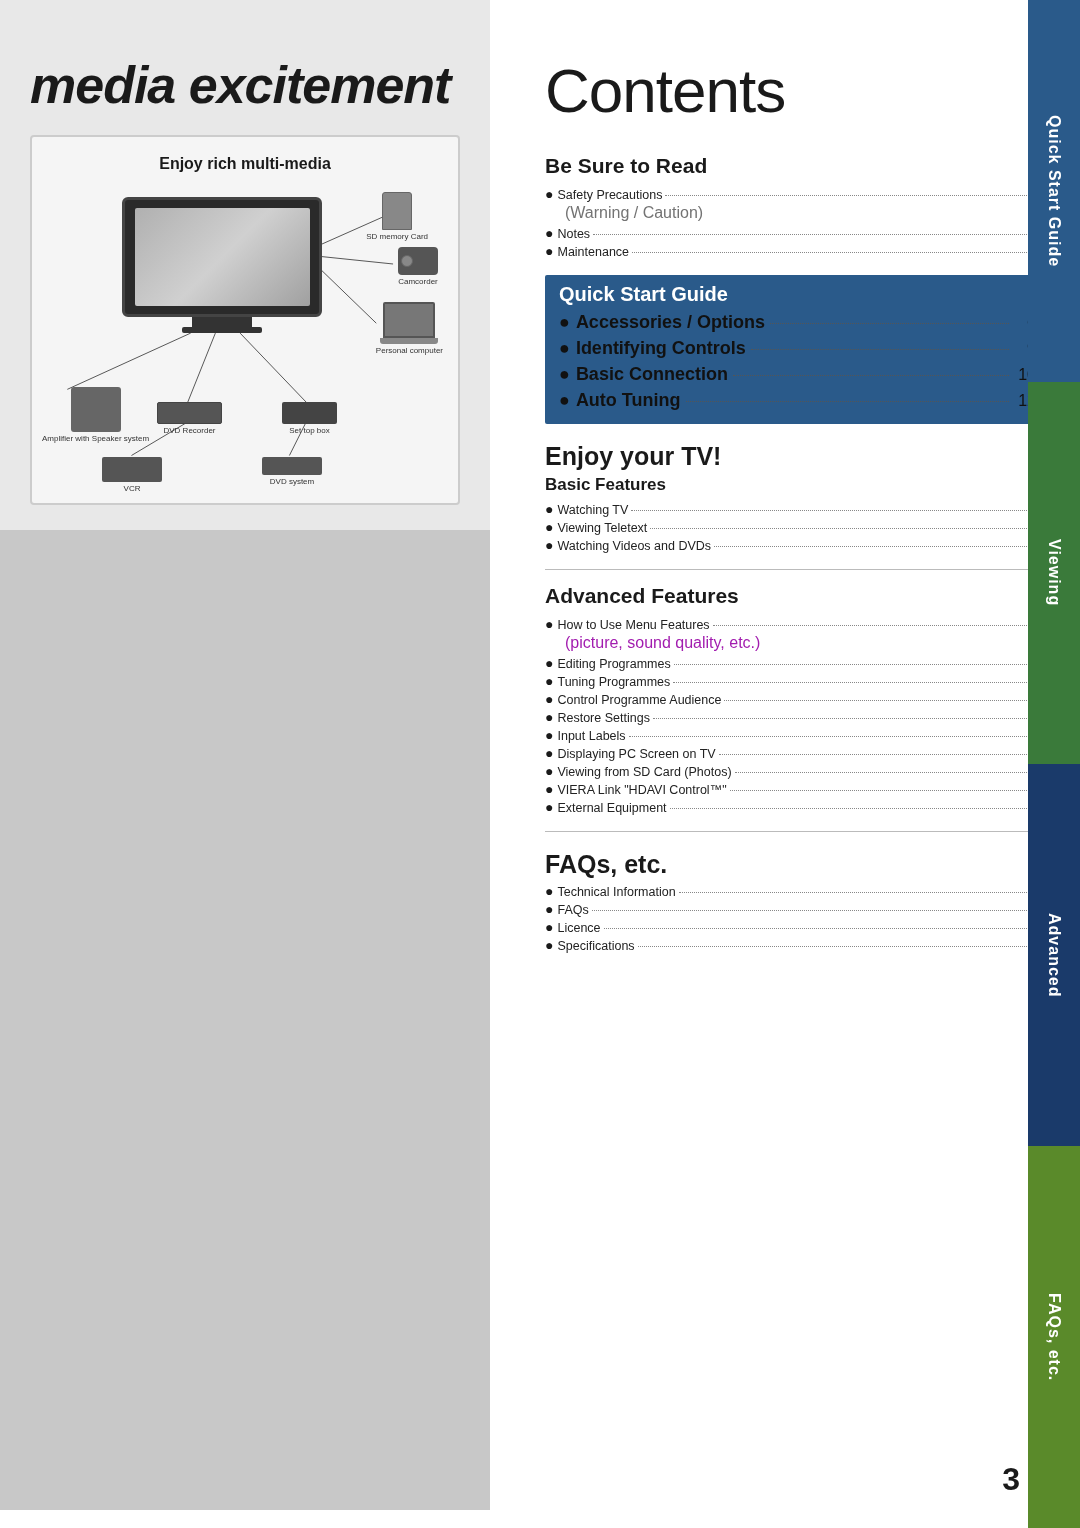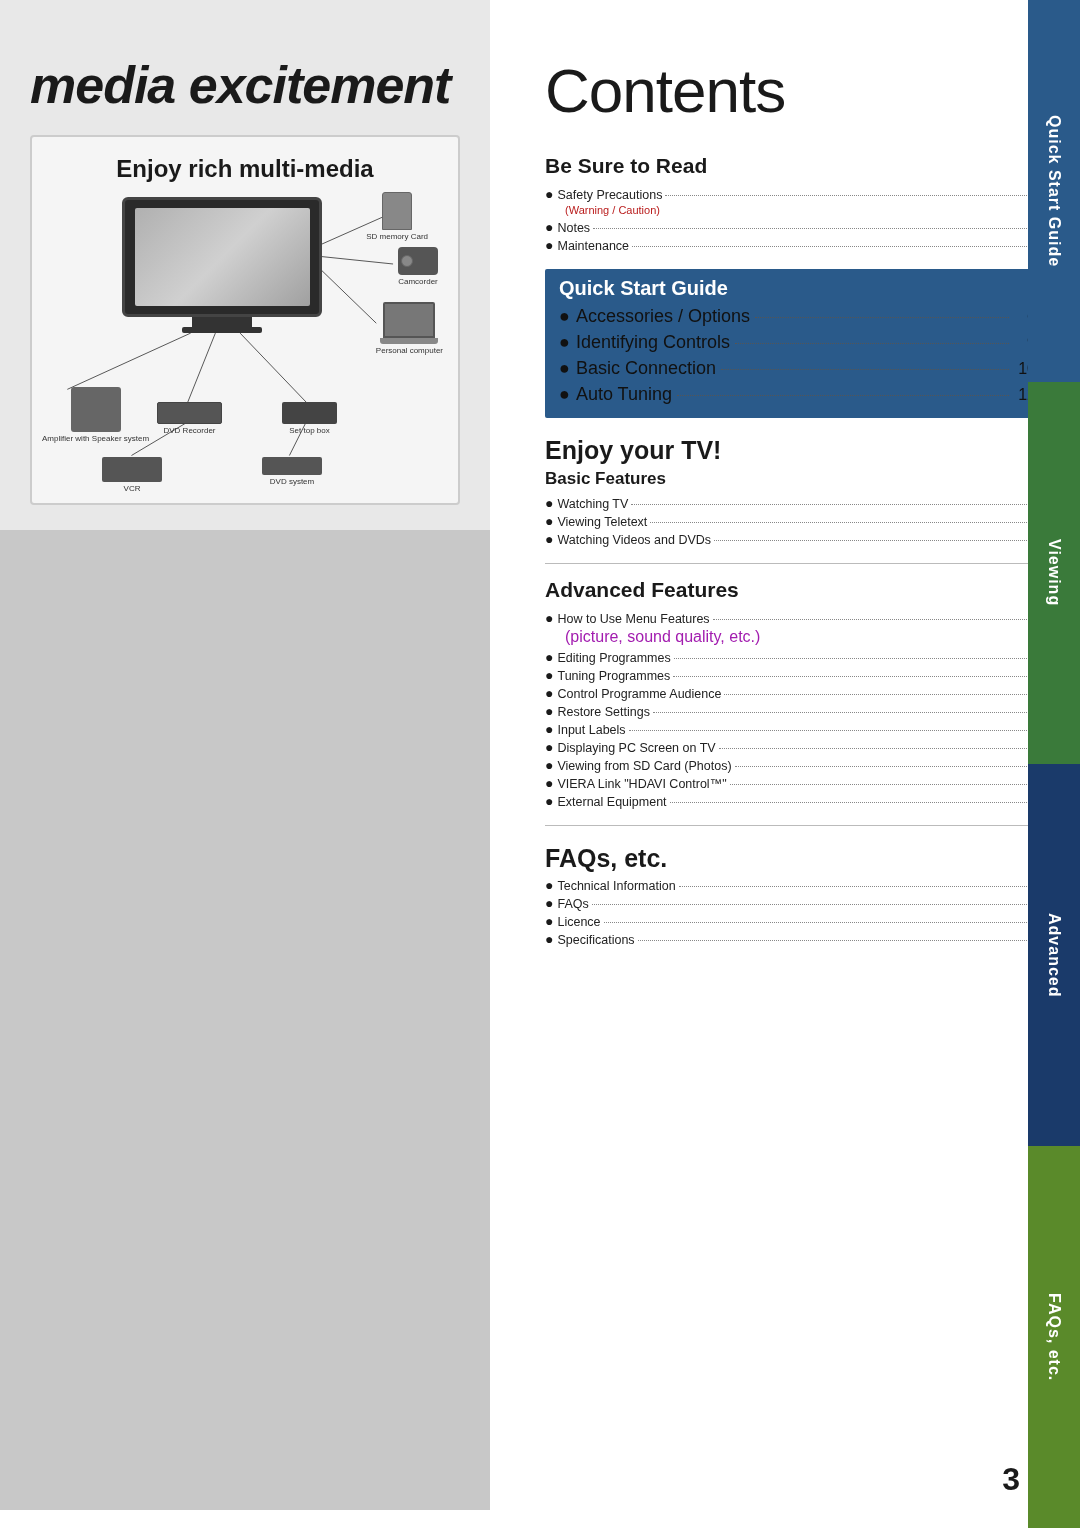--- a/index.html
+++ b/index.html
@@ -42,21 +42,21 @@
       background: #f5f5f5;
       border: 2px solid #ccc;
       border-radius: 4px;
     }
 
     .enjoy-rich-title {
       position: absolute;
       top: 18px;
       left: 50%;
       transform: translateX(-50%);
-      font-size: 24px;
+      font-size: 16px;
       font-weight: 900;
       color: #1a1a1a;
       white-space: nowrap;
     }
 
     
     .illustration-area {
       position: absolute;
       top: 50px;
       left: 10px;
@@ -427,21 +427,21 @@
       align-items: baseline;
       margin-bottom: 5px;
     }
     .qs-bullet {
       font-size: 18px;
       margin-right: 6px;
       color: #111;
     }
     .qs-label {
       font-size: 18px;
-      font-weight: 400;
+      font-weight: 700;
       color: #111;
       flex-shrink: 0;
     }
     .qs-dots {
       flex: 1;
       border-bottom: 1px dotted #555;
       margin: 0 5px;
       position: relative;
       top: -4px;
     }
@@ -570,21 +570,21 @@
 
   <div class="section-block">
     <div class="section-title">Be Sure to Read</div>
 
     <div class="toc-line">
       <span class="bullet">●</span>
       <span class="label">Safety Precautions</span>
       <span class="dots"></span>
       <span class="num">4</span>
     </div>
-    <div style="margin-left:20px;font-size:11px;color:#b91c1c;margin-bottom:3px;">(Warning / Caution)</div>
+    <div style="margin-left:20px;font-size:16px;color:#737373;margin-bottom:3px;">(Warning / Caution)</div>
 
     <div class="toc-line">
       <span class="bullet">●</span>
       <span class="label">Notes</span>
       <span class="dots"></span>
       <span class="num">5</span>
     </div>
 
     <div class="toc-line">
       <span class="bullet">●</span>

